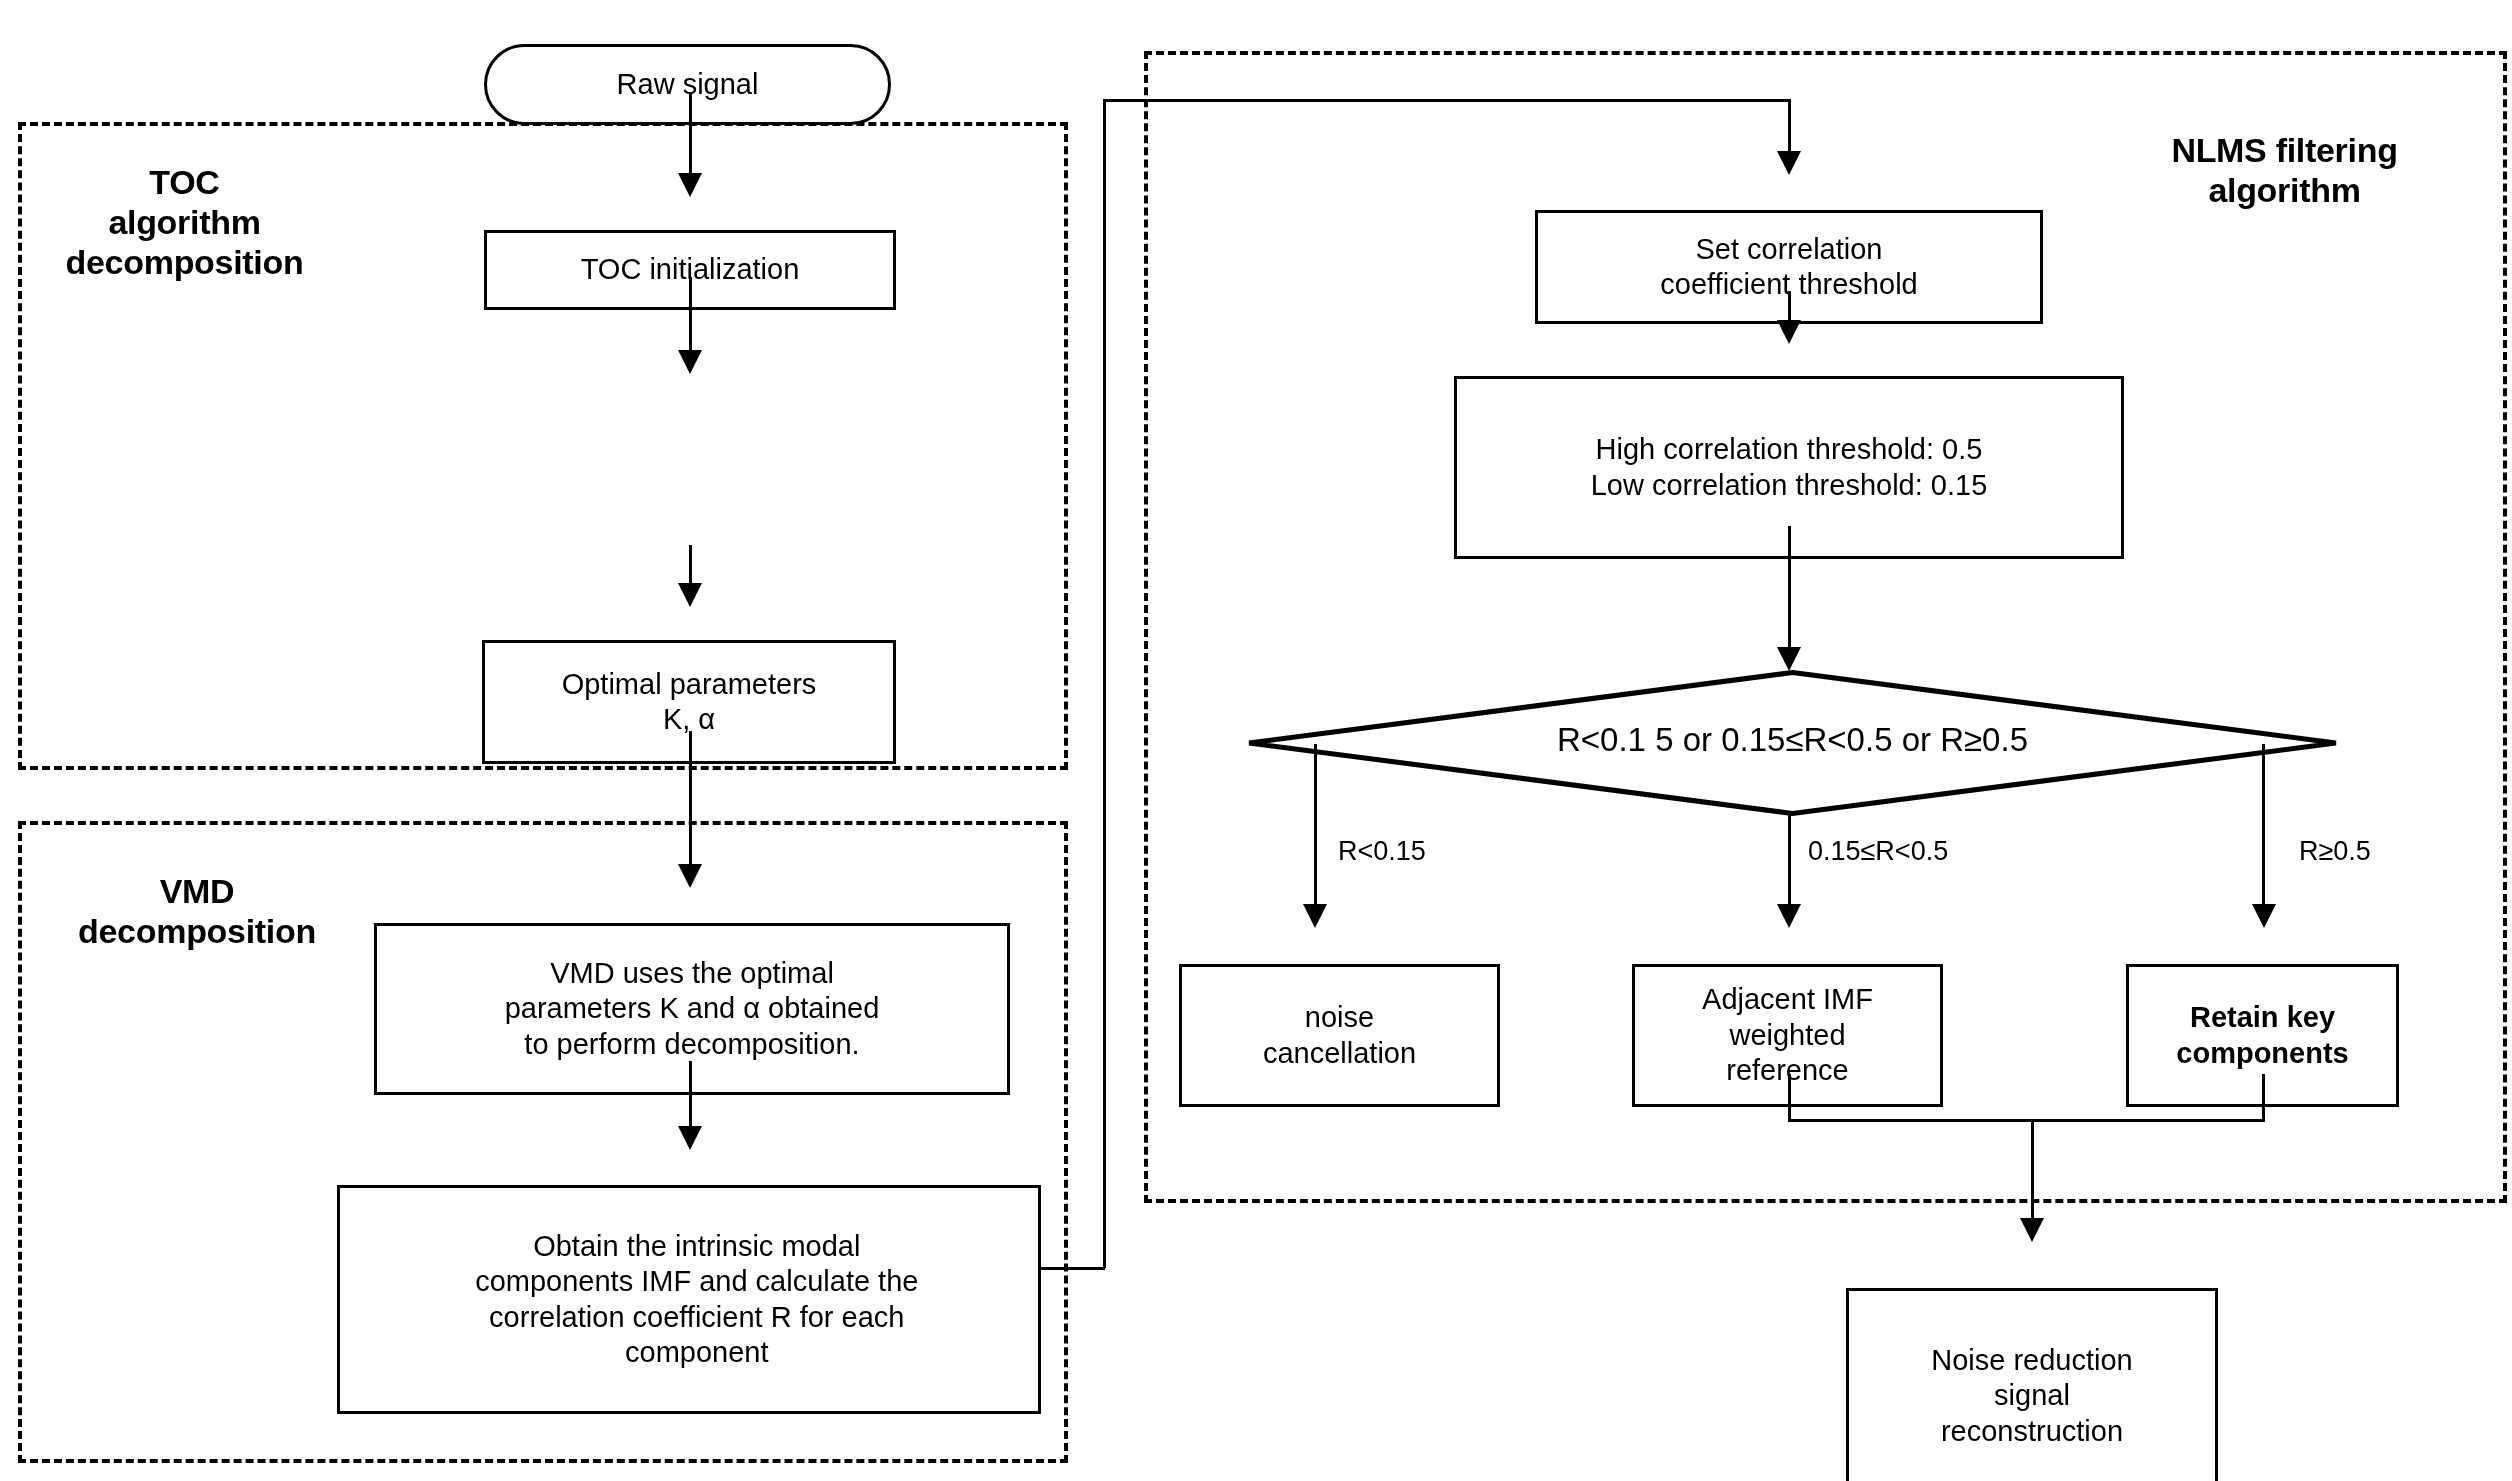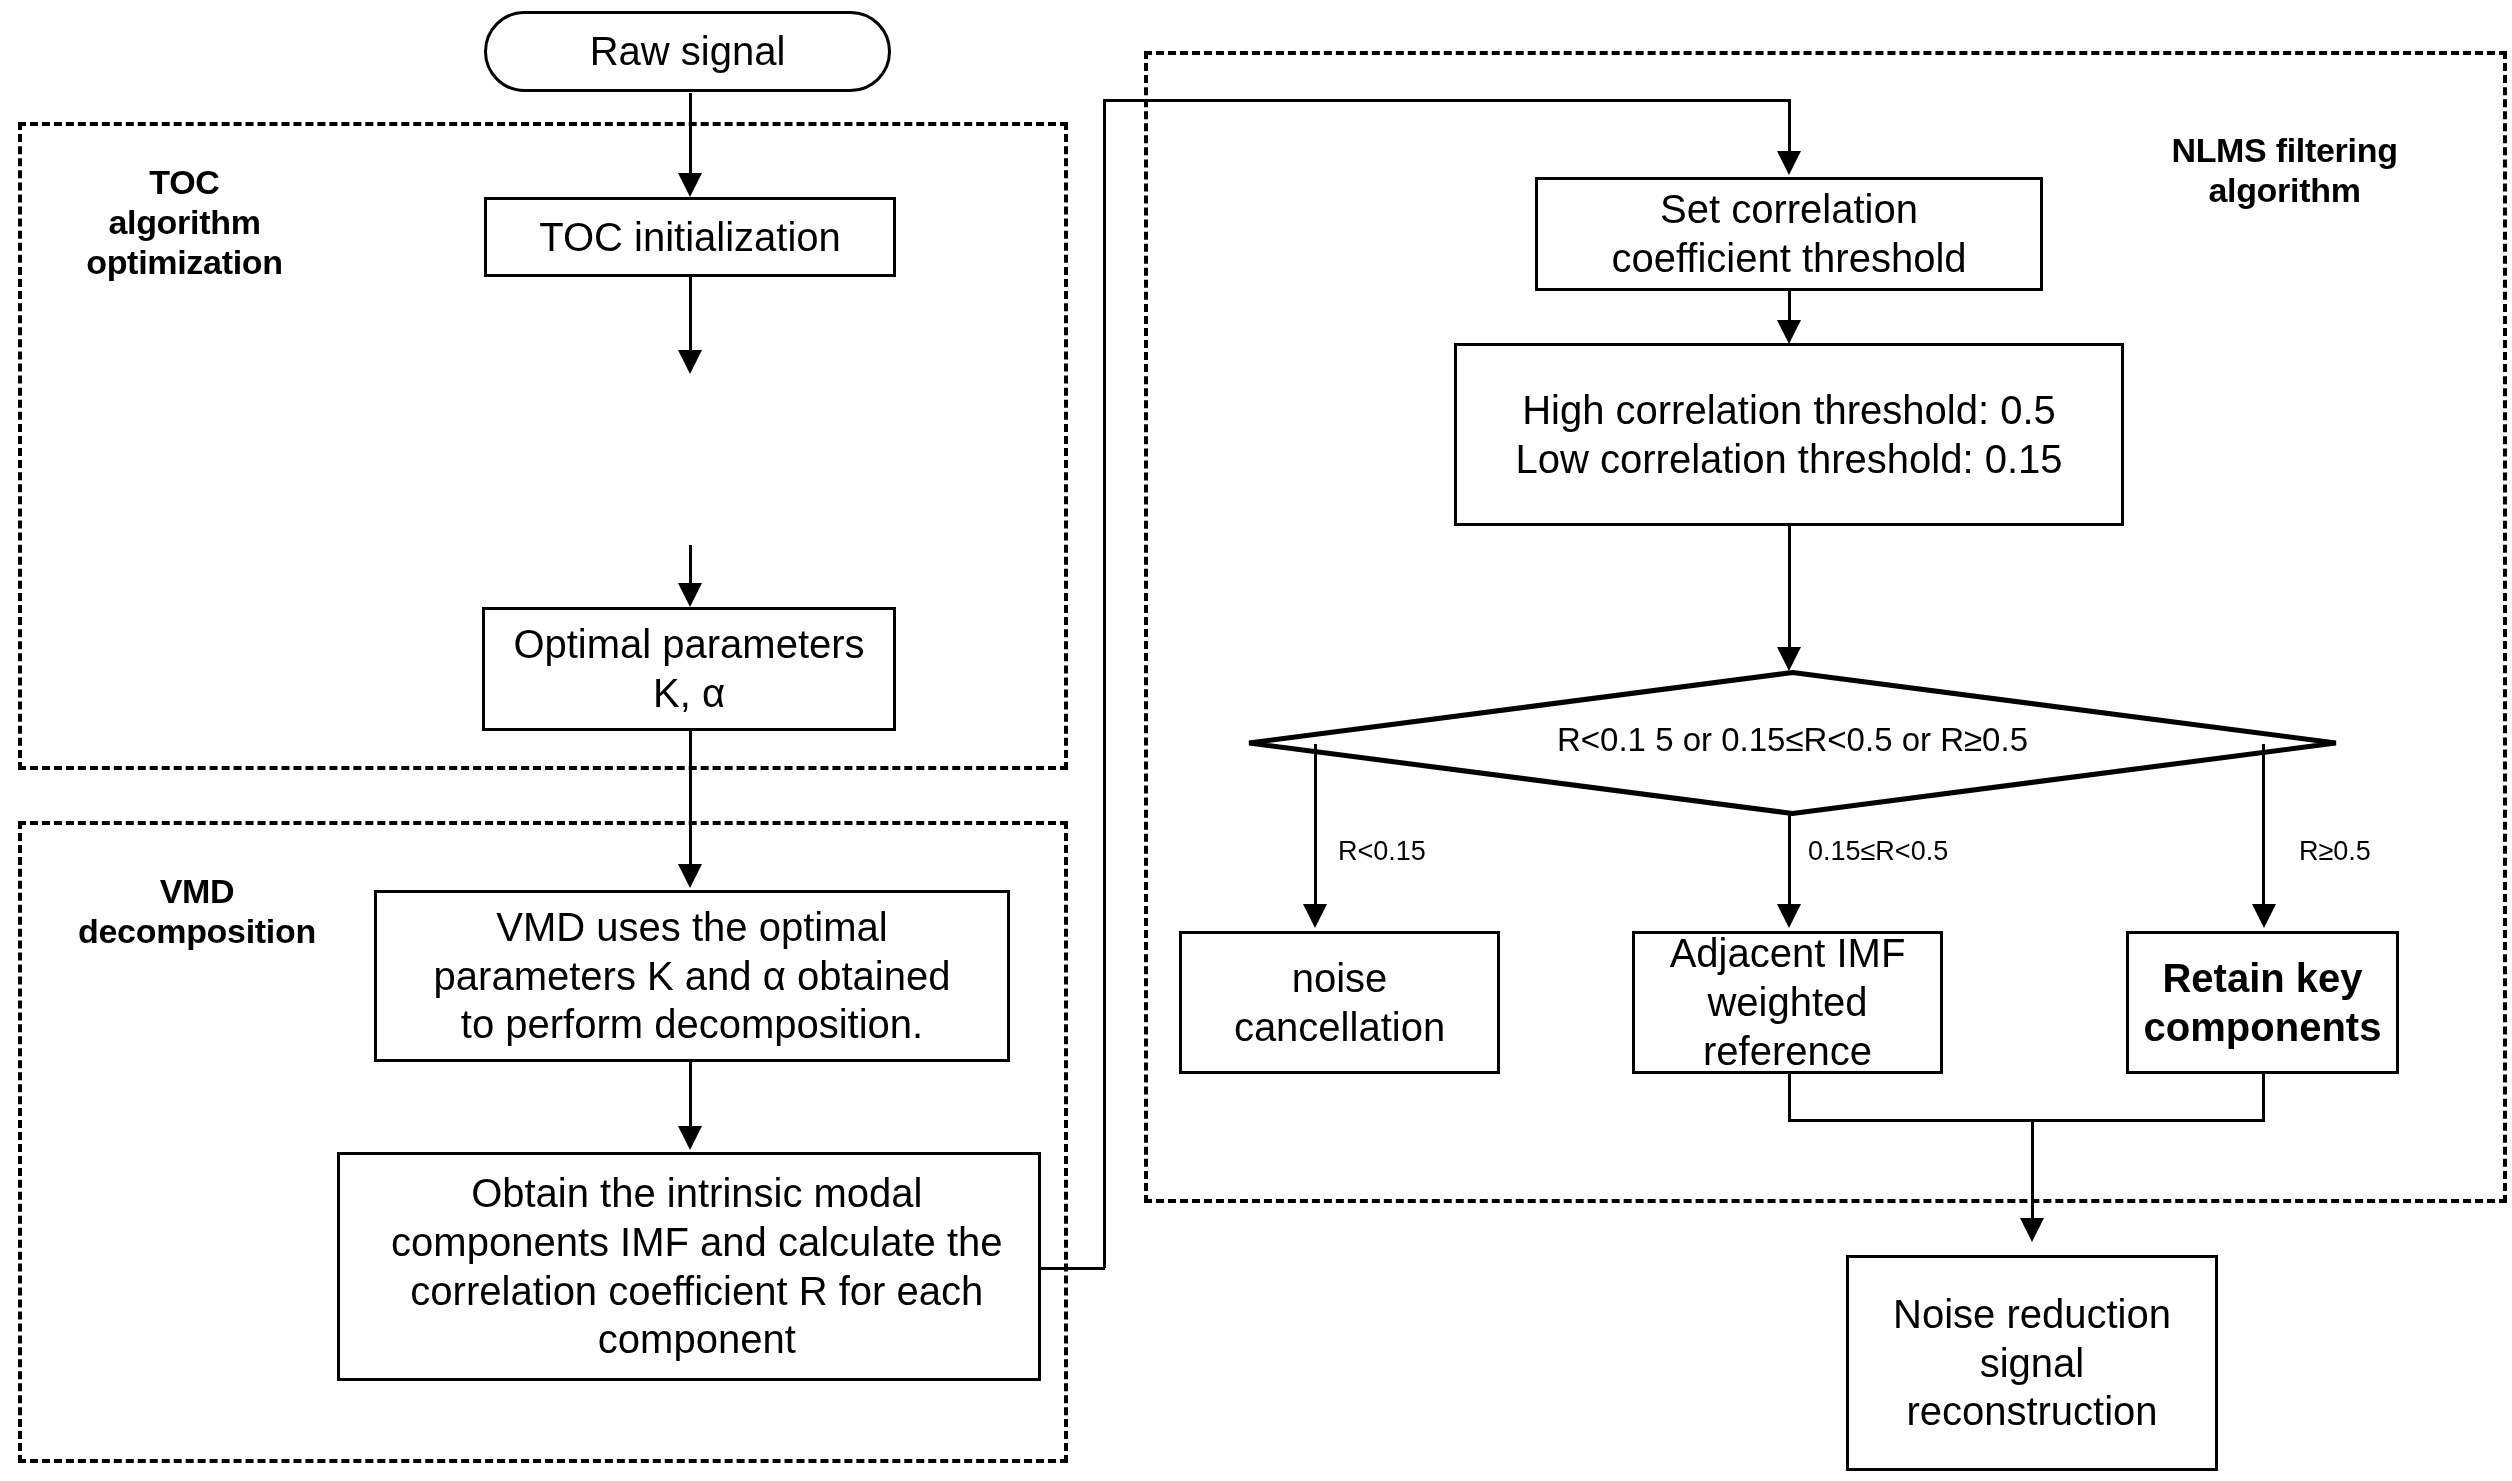--- a/index.html
+++ b/index.html
@@ -33,24 +33,25 @@
   
   .node{
     position:absolute;
     box-sizing:border-box;
     border:3.2px solid #000;
     background:#fff;
     display:flex;
     align-items:center;
     justify-content:center;
     text-align:center;
-    font-size:40px;
+    font-size:29px;
     line-height:1.22;
     white-space:pre-line;
     padding:2.5px 6.4px;
+    margin-top:33px;
   }
   .terminator{
     border-radius:57px;
     border-width:3.8px;
   }
   
   .diamond-wrap{
     position:absolute;
   }
   .diamond-wrap svg{display:block;}
@@ -90,21 +91,21 @@
 <body>
 
 <div id="canvas">
 
   <div class="group" style="left:18px; top:122px; width:1050px; height:648px;"></div>
   <div class="group" style="left:18px; top:821px; width:1050px; height:642px;"></div>
   <div class="group" style="left:1144px; top:51px; width:1363px; height:1152px;"></div>
 
   <div class="group-label" style="left:51px; top:162px; width:267px;">TOC
 algorithm
-optimization</div>
+decomposition</div>
   <div class="group-label" style="left:32px; top:871px; width:330px;">VMD
 decomposition</div>
   <div class="group-label" style="left:2116px; top:130px; width:337px;">NLMS filtering
 algorithm</div>
 
   <div class="node terminator" style="left:484px; top:11.4px; width:407px; height:81px;">Raw signal</div>
 
   <div class="node" style="left:484px; top:197px; width:412px; height:80px;">TOC initialization</div>
 
 

